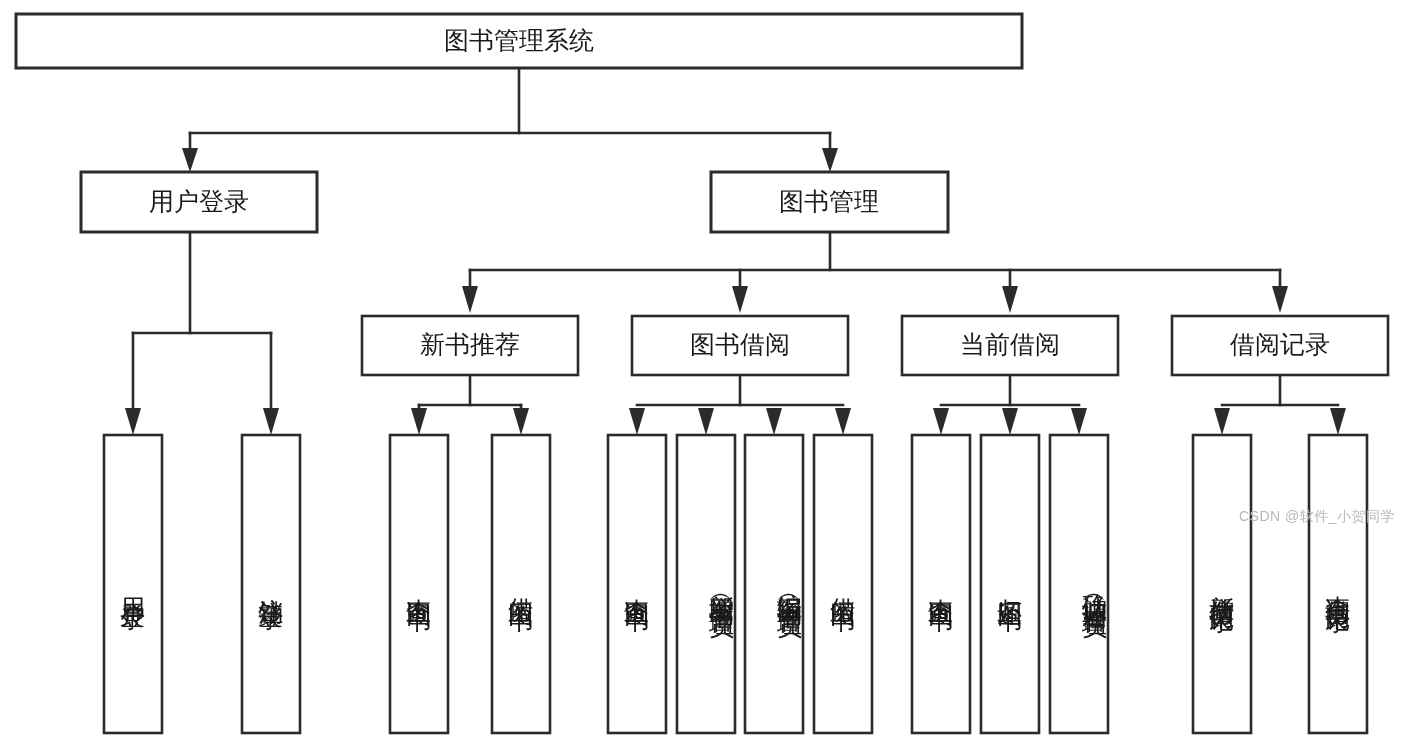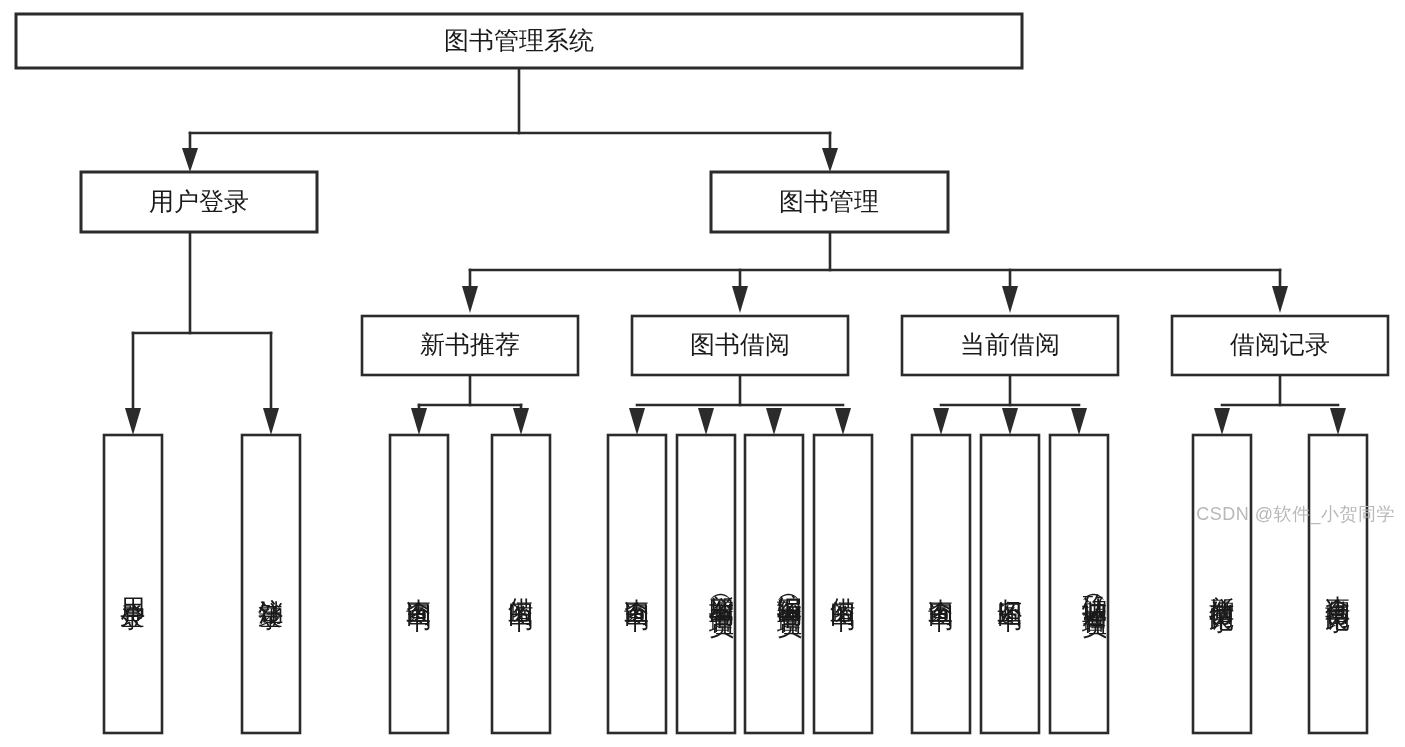--- a/index.html
+++ b/index.html
@@ -70,21 +70,21 @@
     white-space: nowrap;
     overflow: hidden;
     pointer-events: none;
   }
   .v-leaf-text.centered { align-items: center; }
   .watermark {
     position: absolute;
     right: 10px;
     bottom: 6px;
     font-family: "Liberation Sans", "DejaVu Sans", sans-serif;
-    font-size: 18px;
+    font-size: 14px;
     color: #b8b8b8;
     letter-spacing: 0.5px;
     white-space: nowrap;
   }
 </style>
 </head>
 <body>
 
 <div id="diagram-root">
 

